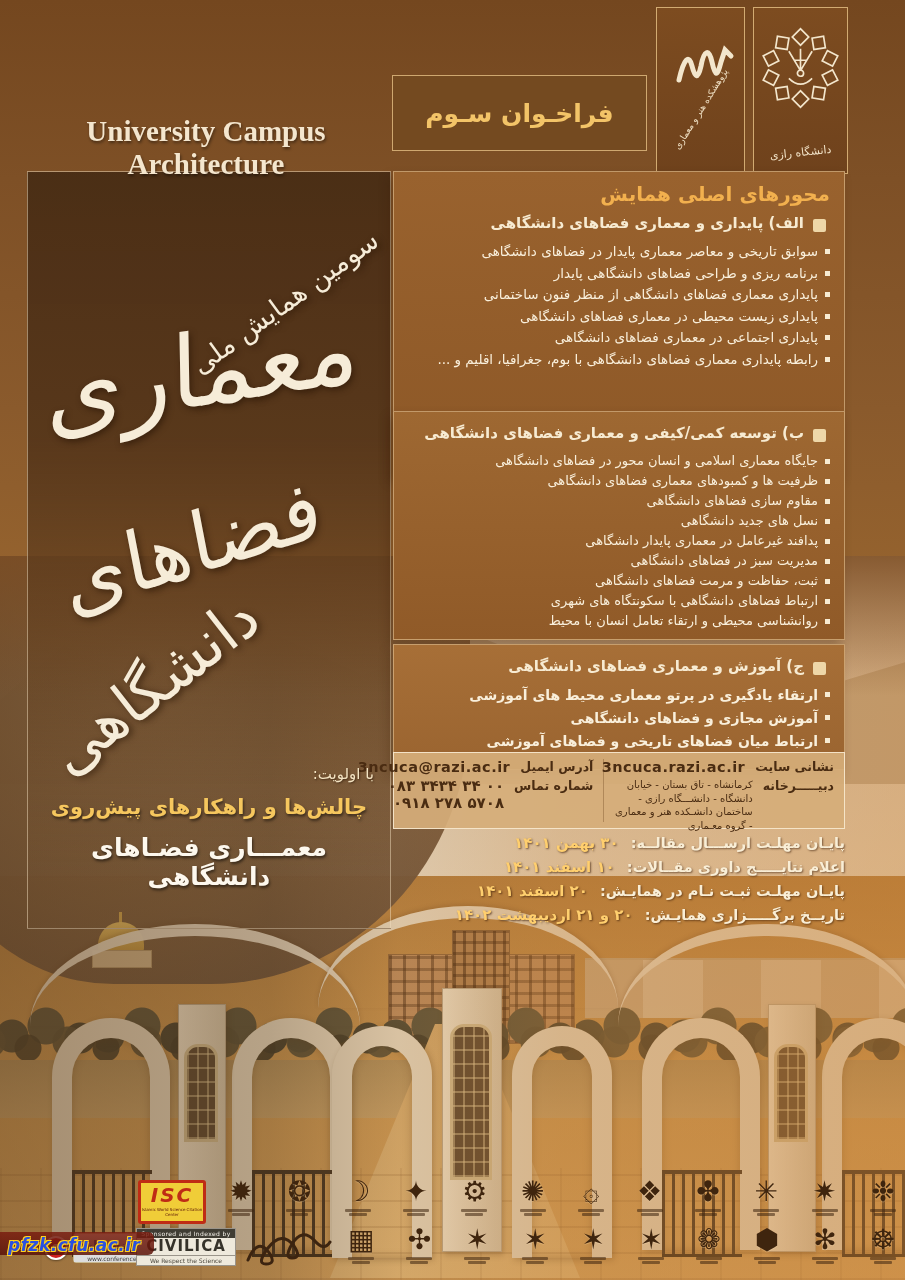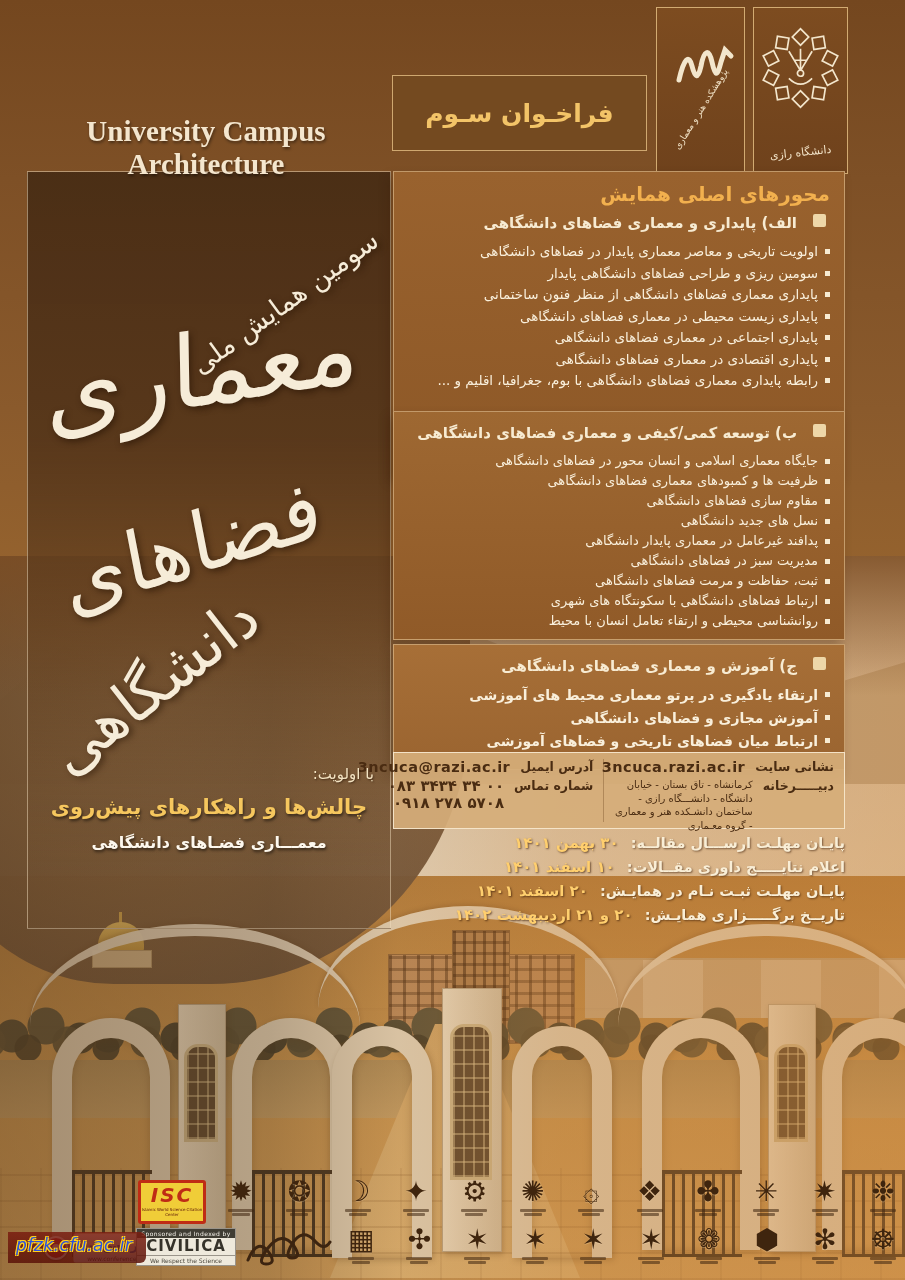--- a/index.html
+++ b/index.html
@@ -109,21 +109,21 @@
   .cal3{left:30px;top:326px;font-size:82px;transform:rotate(-17deg) skewX(-6deg);letter-spacing:-2px;}
   .cal4{left:2px;top:478px;font-size:60px;transform:rotate(-38deg);letter-spacing:-1px;}
 
   
   .panel{left:393px;width:452px;box-sizing:border-box;padding:10px 14px;direction:rtl;text-align:right;
     border:1px solid rgba(235,205,160,.55);box-shadow:-4px 6px 10px rgba(50,25,5,.25);}
   .panelA{top:171px;height:305px;background:linear-gradient(180deg,#99622e,#8d5827);}
   .panelB{top:411px;height:229px;background:linear-gradient(180deg,#9e6832,#905a28);}
   .panelC{top:644px;height:126px;background:linear-gradient(180deg,#a76f37,#9a6430);}
   .axes-header{color:#f2b04e;font-size:20px;font-weight:bold;margin-bottom:8px;}
-  .subhead{display:flex;align-items:flex-start;gap:16px;margin:2px 4px 9px 0;}
+  .subhead{display:flex;align-items:flex-end;gap:9px;margin:2px 4px 9px 0;}
   .subhead .sq{width:13px;height:13px;background:#eed7a8;border-radius:2px;flex:0 0 auto;}
   .subhead .t{font-size:15px;font-weight:bold;color:#f7ebd2;}
   .blist{margin:0;padding:0;list-style:none;}
   .blist li{display:flex;gap:7px;color:#f9efdb;}
   .blist .bq{width:5px;height:5px;background:#f7ebd2;margin-top:8px;flex:0 0 auto;}
   .panelA .blist li{font-size:13.5px;line-height:21.5px;}
   .panelB .blist li{font-size:13px;line-height:20px;}
   .panelC .blist li{font-size:14px;line-height:23px;font-weight:bold;}
 
   
@@ -144,21 +144,21 @@
   .d-label{color:#f9eed6;font-weight:bold;font-size:14.5px;text-shadow:1px 1px 2px rgba(60,30,10,.6);}
   .d-value{color:#ffcf6e;font-weight:bold;font-size:15px;margin-right:7px;
     text-shadow:1px 1px 2px rgba(60,30,10,.7);}
 
   
   .priority{left:30px;top:765px;width:358px;direction:rtl;}
   .pr-intro{text-align:right;padding-right:14px;color:#f3e3c2;font-size:15px;margin-bottom:12px;
     text-shadow:1px 1px 2px rgba(40,20,5,.6);}
   .pr-l1{text-align:center;color:#f6c75e;font-size:21px;font-weight:bold;margin-bottom:14px;
     text-shadow:1px 2px 3px rgba(0,0,0,.55);}
-  .pr-l2{text-align:center;color:#fdf8ee;font-size:16px;font-weight:bold;
+  .pr-l2{text-align:center;color:#fdf8ee;font-size:25px;font-weight:bold;
     text-shadow:1px 2px 3px rgba(0,0,0,.55);}
 
   
   .isc{left:138px;top:1180px;width:62px;height:38px;background:#f0cd38;border:3px solid #bf2c15;
     border-radius:3px;text-align:center;overflow:hidden;}
   .isc-abbr{font-size:20px;line-height:24px;font-weight:bold;color:#bf2c15;letter-spacing:2px;font-style:italic;}
   .isc-full{font-size:4px;color:#5a1408;}
   .emblems{display:flex;justify-content:space-between;align-items:flex-start;}
   .emb1{left:228px;top:1176px;width:668px;}
   .emb2{left:348px;top:1224px;width:548px;}
@@ -173,22 +173,22 @@
     border-radius:50%;background:#fff;}
   .cyb-box{background:linear-gradient(#f5efdd,#e8ddc2);border:1px solid #c9b98f;border-radius:3px;
     padding:1px 6px 0;text-align:center;}
   .cyb-name{color:#1a57b0;font-weight:bold;font-size:13px;}
   .cyb-url{font-size:6px;color:#444;background:#ddd;margin:1px -6px 0;padding:0 2px;}
   .civ{left:136px;top:1228px;width:98px;background:#eee9dc;border:1px solid #9a948a;overflow:hidden;}
   .civ-top{background:#403d34;color:#f5f2ea;font-size:6px;text-align:center;padding:1px 0;letter-spacing:.4px;}
   .civ-name{font-size:15px;font-weight:bold;color:#35322a;text-align:center;letter-spacing:1px;line-height:17px;}
   .civ-bot{font-size:6px;color:#4a463c;text-align:center;border-top:1px solid #9a948a;padding:1px 0;}
   .cal-emblem{left:244px;top:1230px;width:88px;height:40px;}
-  .watermark{left:8px;top:1232px;background:linear-gradient(rgba(122,29,16,.85),rgba(90,18,8,.85));
-    padding:3px 14px 8px 8px;border-radius:0 6px 6px 0;font-size:17px;font-weight:normal;font-style:italic;
+  .watermark{left:0;top:1232px;background:linear-gradient(rgba(122,29,16,.85),rgba(90,18,8,.85));
+    padding:3px 14px 0 8px;border-radius:0 6px 6px 0;font-size:17px;font-weight:bold;font-style:italic;
     color:#2a50e0;letter-spacing:.5px;
     text-shadow:-1px -1px 0 #ffd21e,1px -1px 0 #ffd21e,-1px 1px 0 #ffd21e,1px 1px 0 #ffd21e;}
   .z2{z-index:2}.z3{z-index:3}.z4{z-index:4}.z5{z-index:5}
 </style>
 </head>
 <body>
 
 <div id="poster">
 
   <div class="abs page-bg"></div>
@@ -273,41 +273,37 @@
   <div class="abs panel panelA z3">
     <div class="axes-header">محورهای اصلی همایش</div>
     <div class="subhead">
       <span class="sq"></span>
       <span class="t">الف) پایداری و معماری فضاهای دانشگاهی</span>
     </div>
     <ul class="blist">
 
     <li>
           <span class="bq"></span>
-          <span>اولویت تاریخی و معاصر معماری پایدار در فضاهای دانشگاهی</span>
-        </li>
-        <li>
-          <span class="bq"></span>
-          <span>سومین ریزی و طراحی فضاهای دانشگاهی پایدار</span>
+          <span>سوابق تاریخی و معاصر معماری پایدار در فضاهای دانشگاهی</span>
+        </li>
+        <li>
+          <span class="bq"></span>
+          <span>برنامه ریزی و طراحی فضاهای دانشگاهی پایدار</span>
         </li>
         <li>
           <span class="bq"></span>
           <span>پایداری معماری فضاهای دانشگاهی از منظر فنون ساختمانی</span>
         </li>
         <li>
           <span class="bq"></span>
           <span>پایداری زیست محیطی در معماری فضاهای دانشگاهی</span>
         </li>
         <li>
           <span class="bq"></span>
           <span>پایداری اجتماعی در معماری فضاهای دانشگاهی</span>
-        </li>
-        <li>
-          <span class="bq"></span>
-          <span>پایداری اقتصادی در معماری فضاهای دانشگاهی</span>
         </li>
         <li>
           <span class="bq"></span>
           <span>رابطه پایداری معماری فضاهای دانشگاهی با بوم، جغرافیا، اقلیم و ...</span>
         </li>
       </ul>
   </div>
 
   <div class="abs panel panelB z3">
     <div class="subhead">

